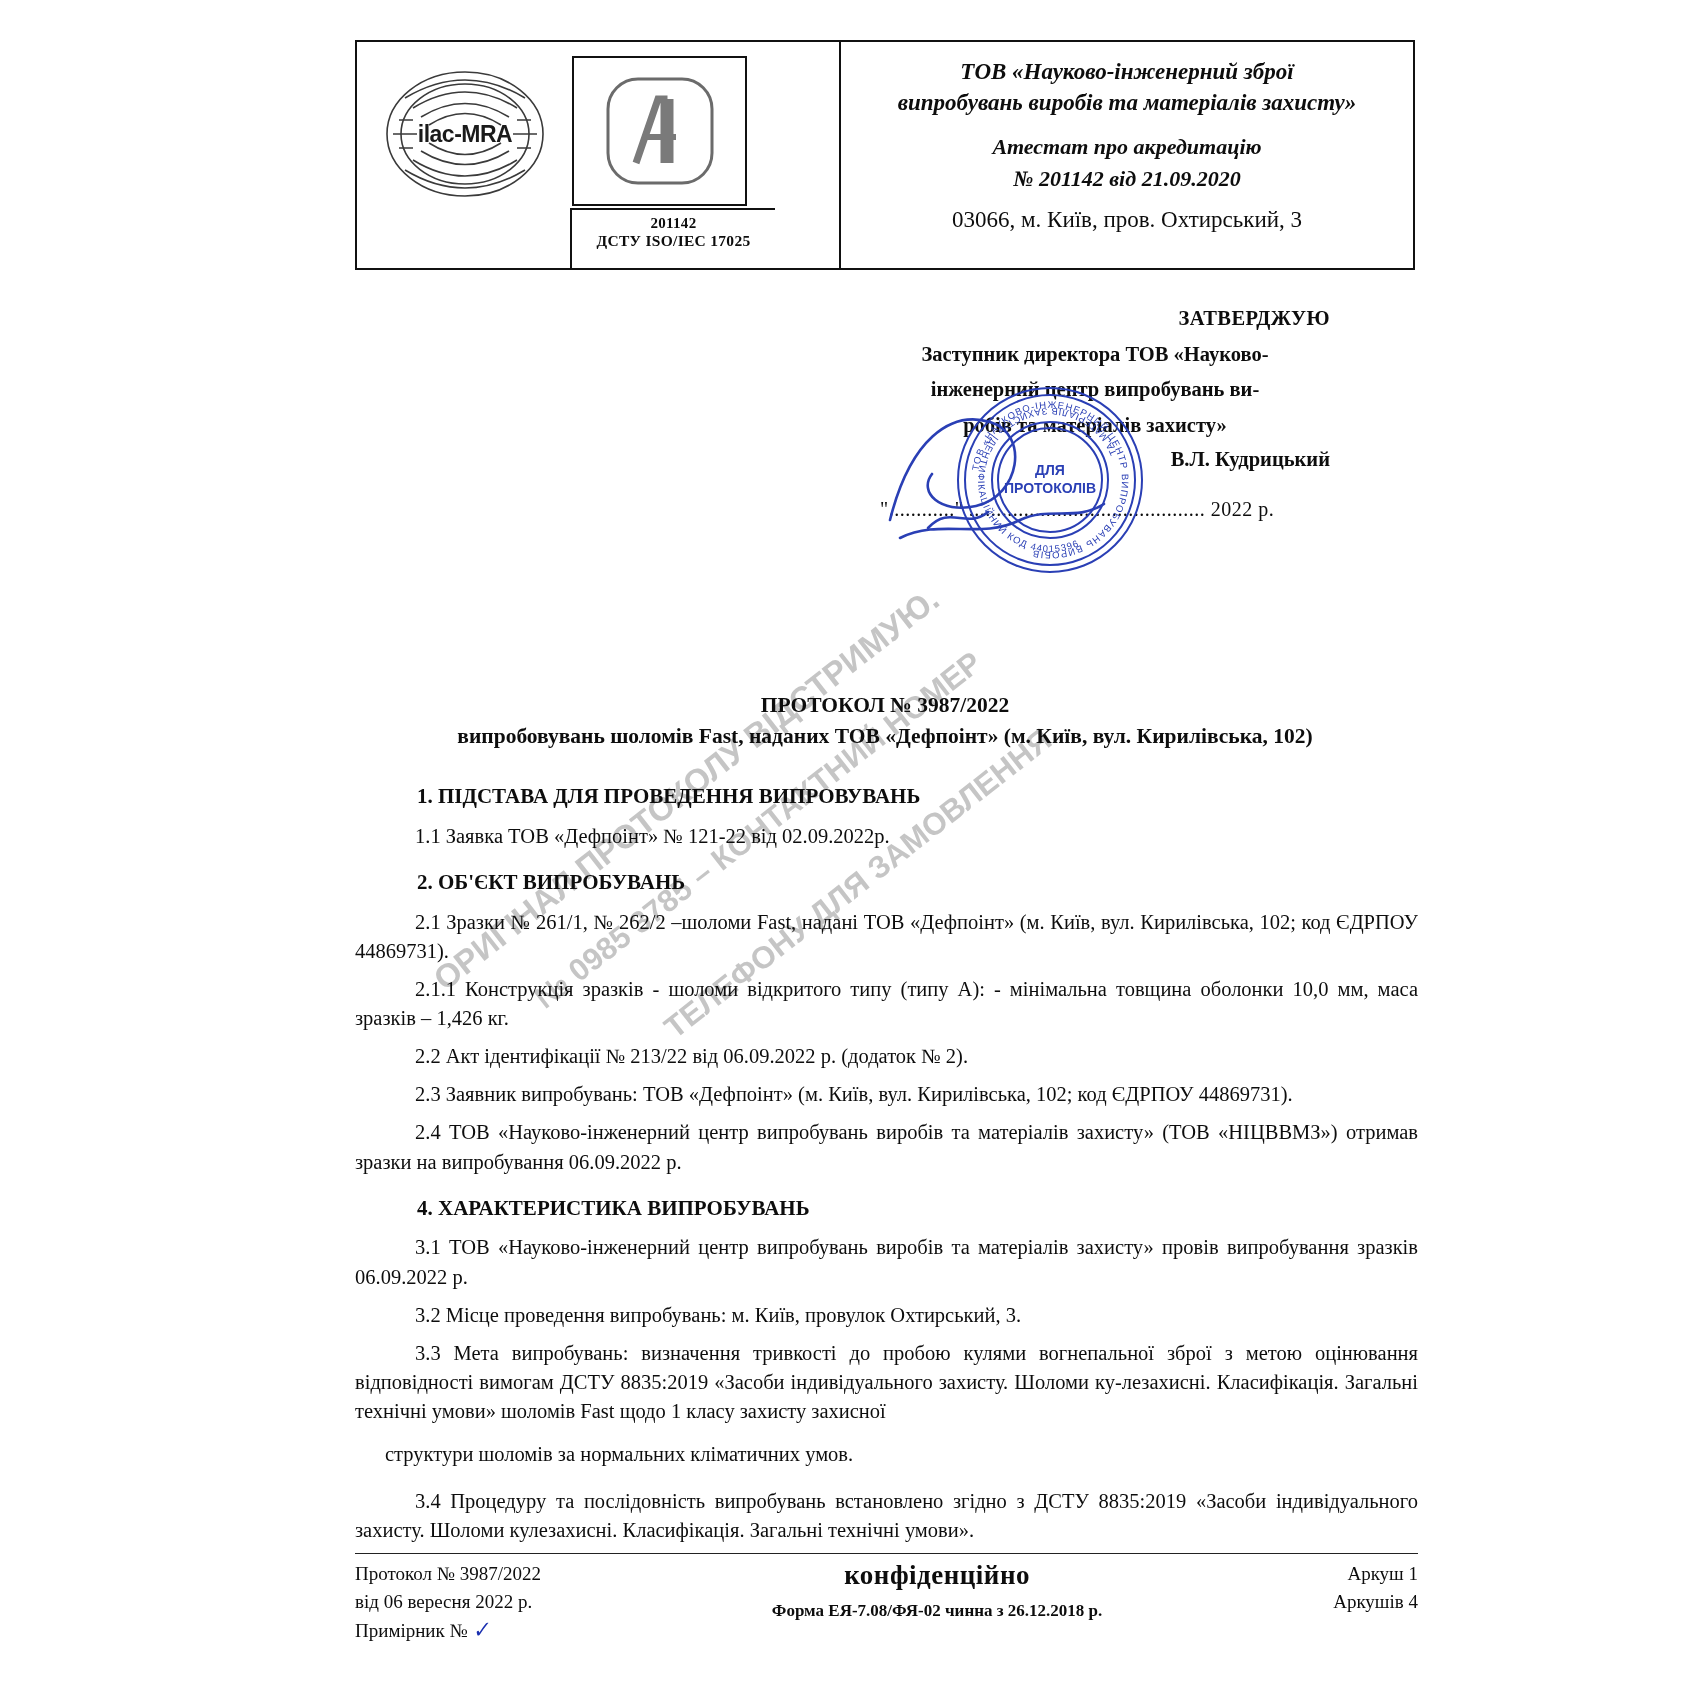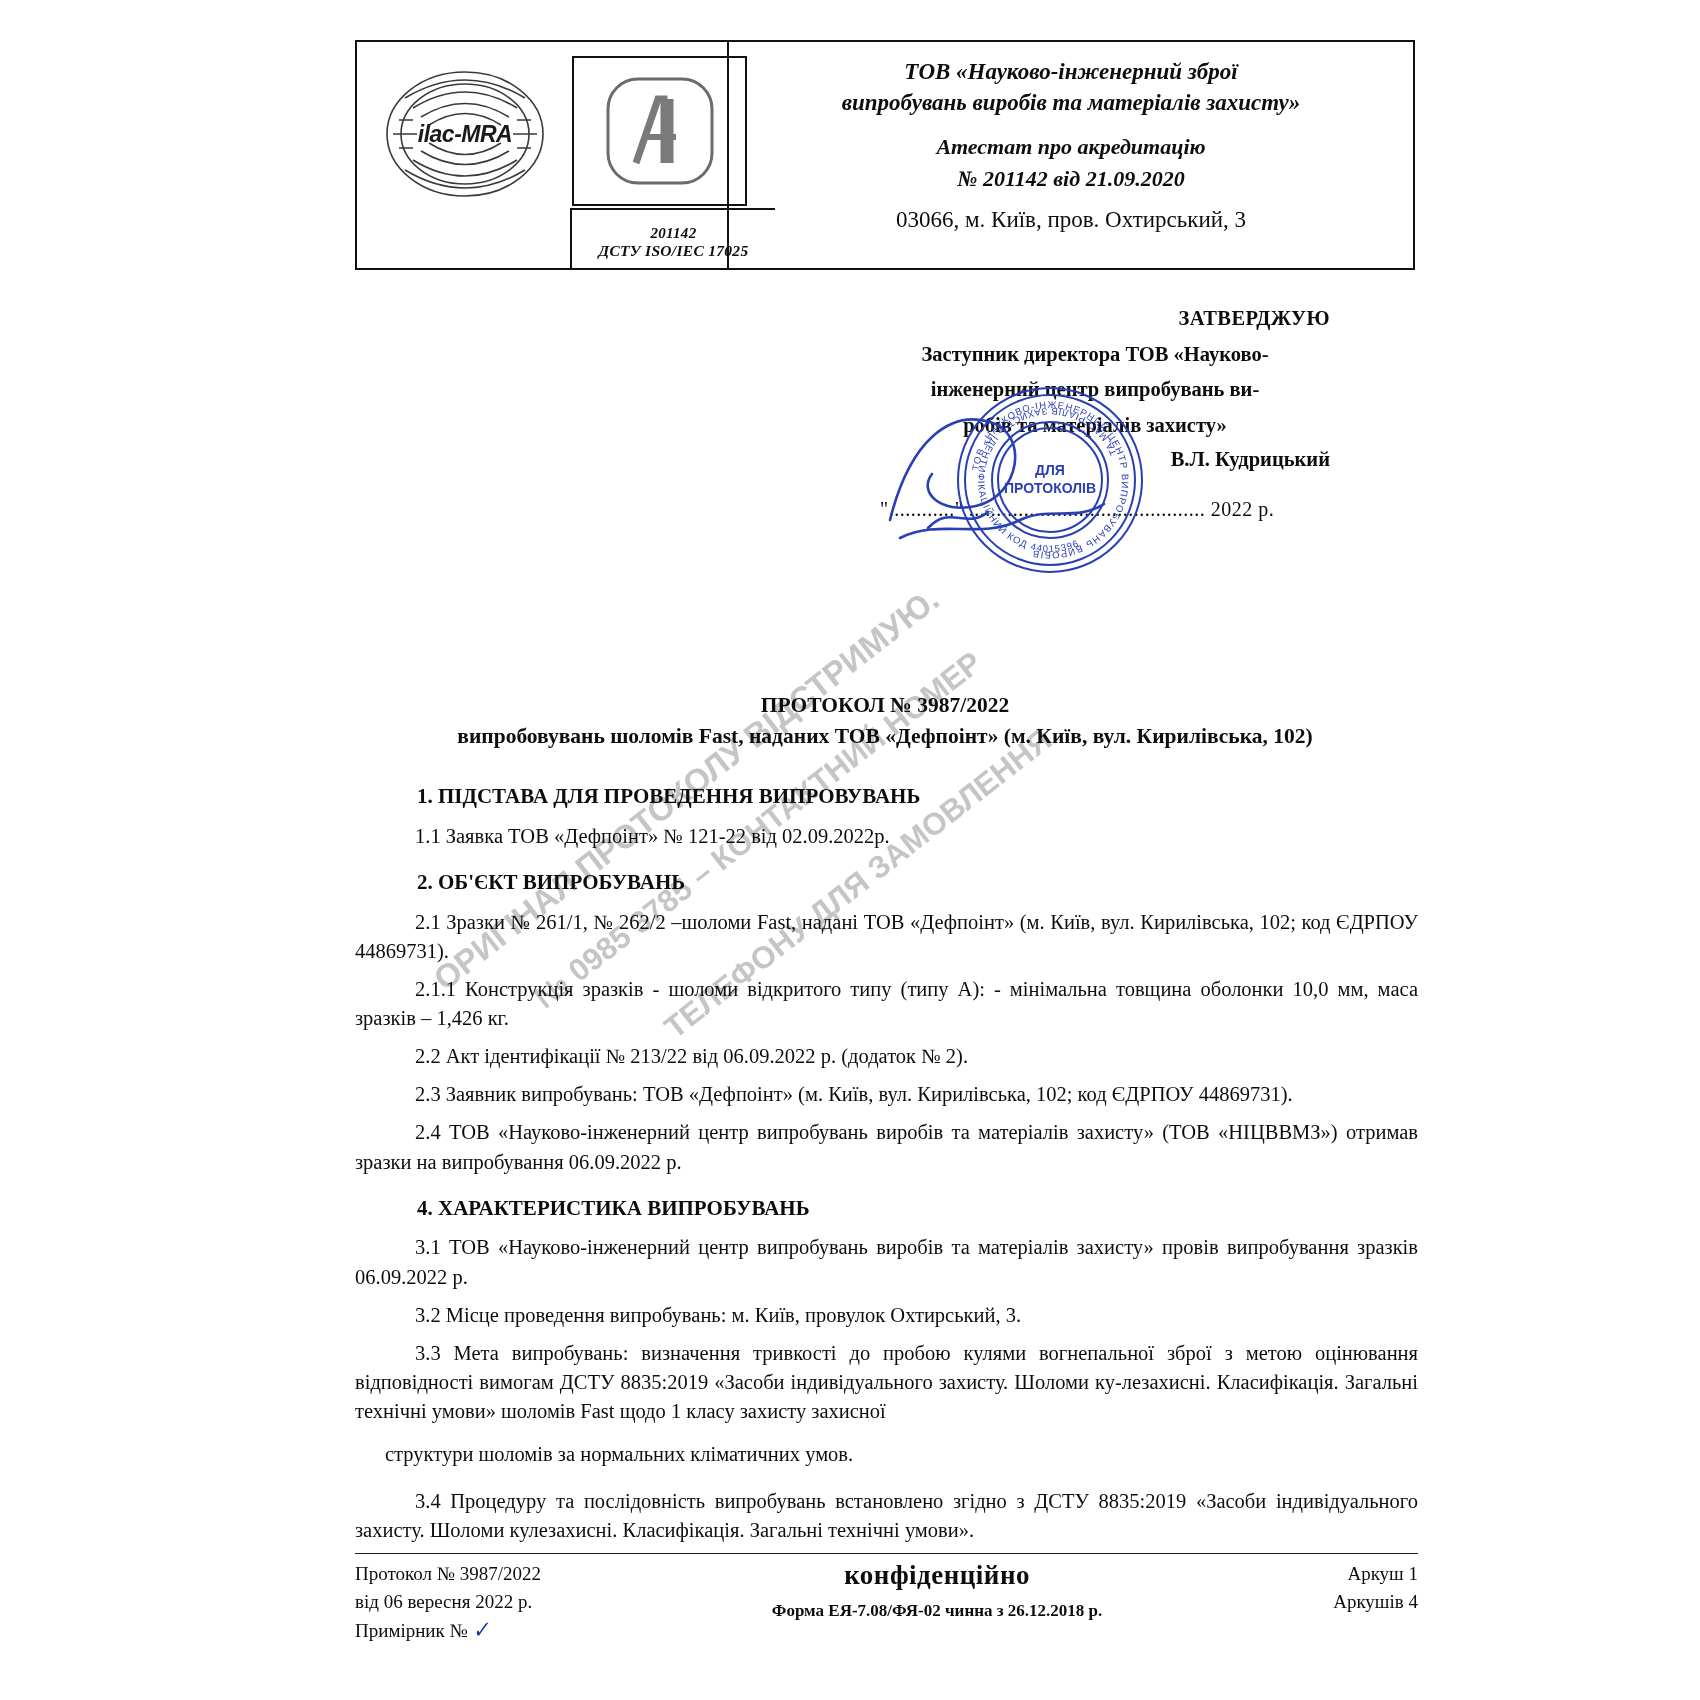--- a/index.html
+++ b/index.html
@@ -27,25 +27,24 @@
     position: absolute;
     left: 355px;
     top: 40px;
     width: 1060px;
     height: 230px;
     border: 2px solid #111;
     box-sizing: border-box;
     display: flex;
   }
   .hdr-left {
-    width: 372px;
+    width: 484px;
     box-sizing: border-box;
     border-right: 2px solid #111;
     position: relative;
-    font-style: italic;
   }
   .hdr-right {
     flex: 1;
     box-sizing: border-box;
     padding: 14px 16px 10px 16px;
     text-align: center;
   }
 
   
   .ilac-box {
@@ -78,21 +77,21 @@
   .iso-cell {
     position: absolute;
     left: 213px;
     top: 166px;
     width: 205px;
     border-top: 2px solid #111;
     border-left: 2px solid #111;
     height: 62px;
     box-sizing: border-box;
     text-align: center;
-    padding-top: 15px;
+    padding-top: 5px;
     font-family: "Liberation Serif", serif;
     font-weight: bold;
     font-size: 15px;
     letter-spacing: .3px;
   }
   .iso-cell .num { font-size: 15px; }
   .iso-cell .std { font-size: 15.5px; }
 
   .hdr-title {
     font-weight: bold;

